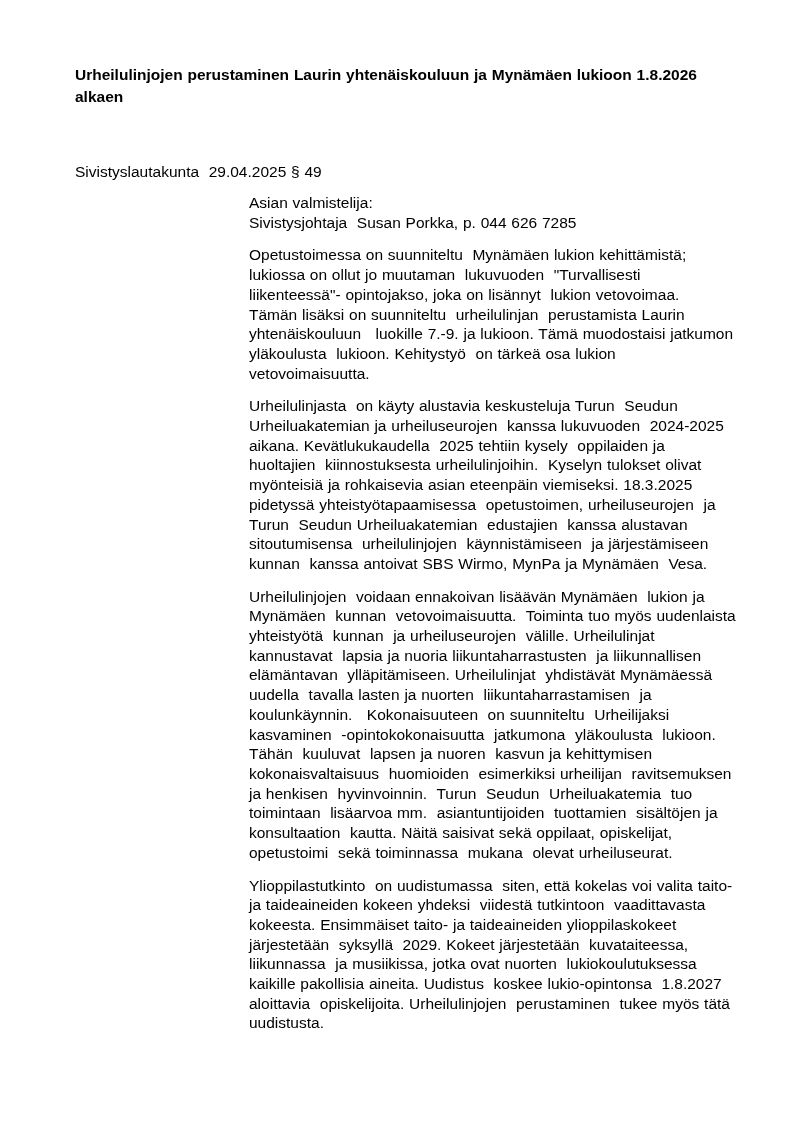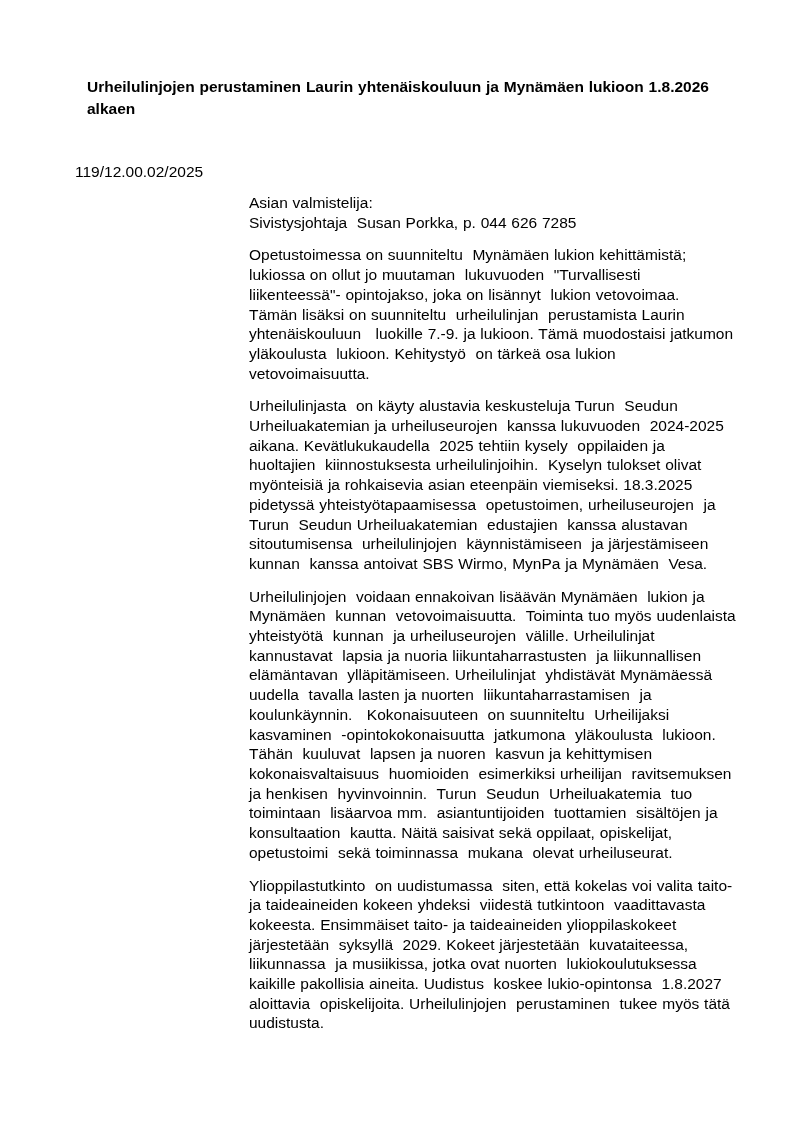--- a/index.html
+++ b/index.html
@@ -19,21 +19,21 @@
   .page {
     position: absolute;
     inset: 0;
     background: #ffffff;
   }
   .title {
     position: absolute;
     left: 75px;
     top: 64px;
     width: 665px;
-    margin: 12px;
+    margin: 0;
     font-size: 15.5px;
     font-weight: 700;
     line-height: 22px;
     white-space: pre-wrap;
     word-spacing: 0.5px;
   }
   .meta {
     position: absolute;
     left: 75px;
     top: 122px;
@@ -58,21 +58,21 @@
 </style>
 </head>
 <body>
 
 <div class="page">
 
   <h1 class="title">Urheilulinjojen perustaminen Laurin yhtenäiskouluun ja Mynämäen lukioon 1.8.2026
 alkaen</h1>
 
   <div class="meta">
-    <div>119/12.00.02/2025</div>
+    <div>Sivistyslautakunta  29.04.2025 § 49</div>
   </div>
 
   <div class="content">
     <p>Asian valmistelija:
 Sivistysjohtaja  Susan Porkka, p. 044 626 7285</p>
     <p>Opetustoimessa on suunniteltu  Mynämäen lukion kehittämistä;
 lukiossa on ollut jo muutaman  lukuvuoden  "Turvallisesti
 liikenteessä"- opintojakso, joka on lisännyt  lukion vetovoimaa.
 Tämän lisäksi on suunniteltu  urheilulinjan  perustamista Laurin
 yhtenäiskouluun   luokille 7.-9. ja lukioon. Tämä muodostaisi jatkumon

